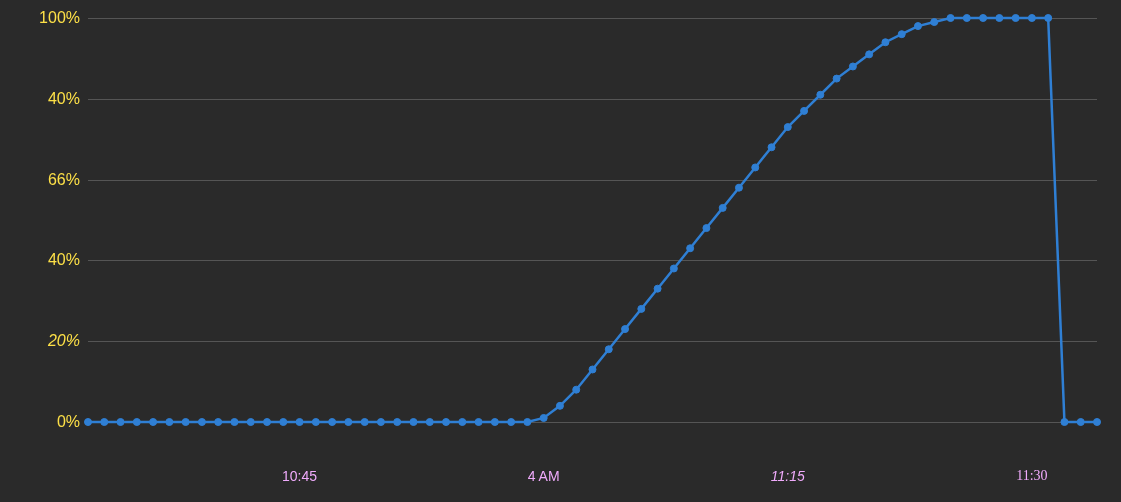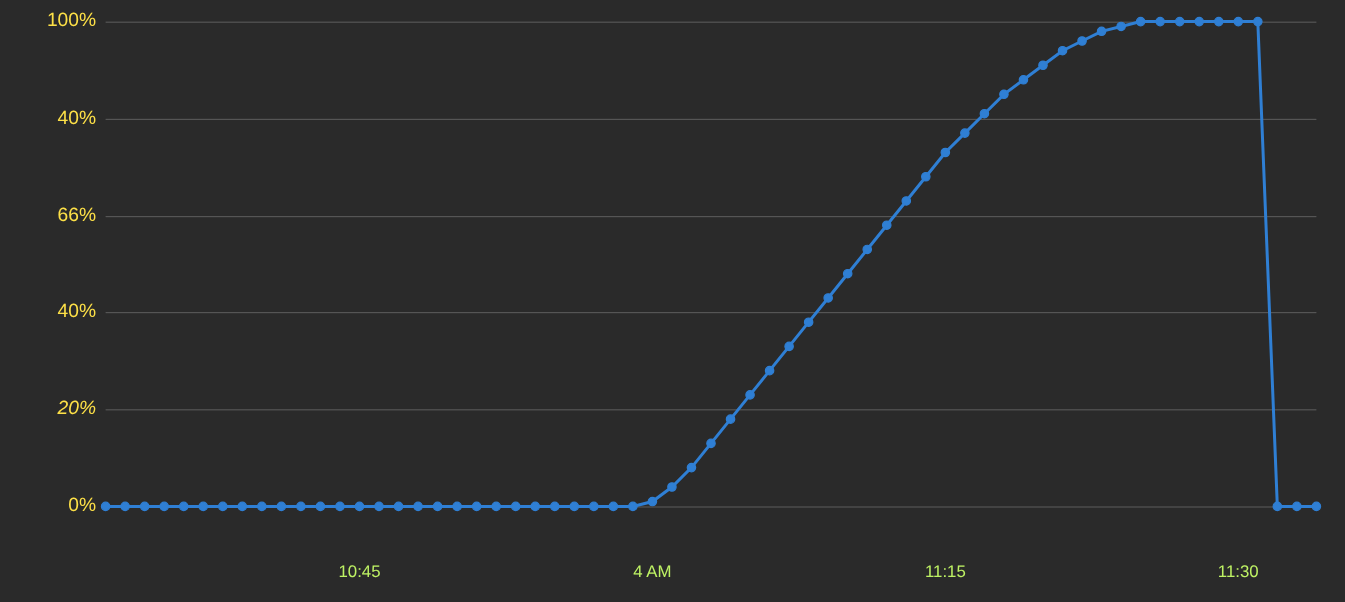--- a/index.html
+++ b/index.html
@@ -57,21 +57,21 @@
     .x-axis {
       height: 28px;
       margin-left: 64px;
       position: relative;
     }
     .x-tick {
       position: absolute;
       top: 6px;
       transform: translateX(-50%);
       font-size: 14px;
-      color: #bef264;
+      color: #f0abfc;
     }
     svg.chart {
       position: absolute;
       left: 0;
       top: 0;
       width: 100%;
       height: 100%;
       overflow: visible;
     }
     .line {
@@ -168,16 +168,16 @@
           <circle class="dot" cx="960.1774193548388" cy="0" r="3.5"></circle>
           <circle class="dot" cx="976.4516129032259" cy="404" r="3.5"></circle>
           <circle class="dot" cx="992.7258064516129" cy="404" r="3.5"></circle>
           <circle class="dot" cx="1009" cy="404" r="3.5"></circle>
         </svg>
     </div>
   </div>
   <div class="x-axis" id="xaxis">
       <div class="x-tick" style="left: 211.565px;">10:45</div>
       <div class="x-tick" style="left: 455.677px;">4 AM</div>
-      <div class="x-tick" style="left: 699.79px;">11:15</div>
-      <div class="x-tick" style="left: 943.903px;">11:30</div>
+      <div class="x-tick" style="left: 699.79px; font-style: italic;">11:15</div>
+      <div class="x-tick" style="left: 943.903px; font-family: Liberation Serif, serif;">11:30</div>
     </div>
 </div>
 
 </body></html>

